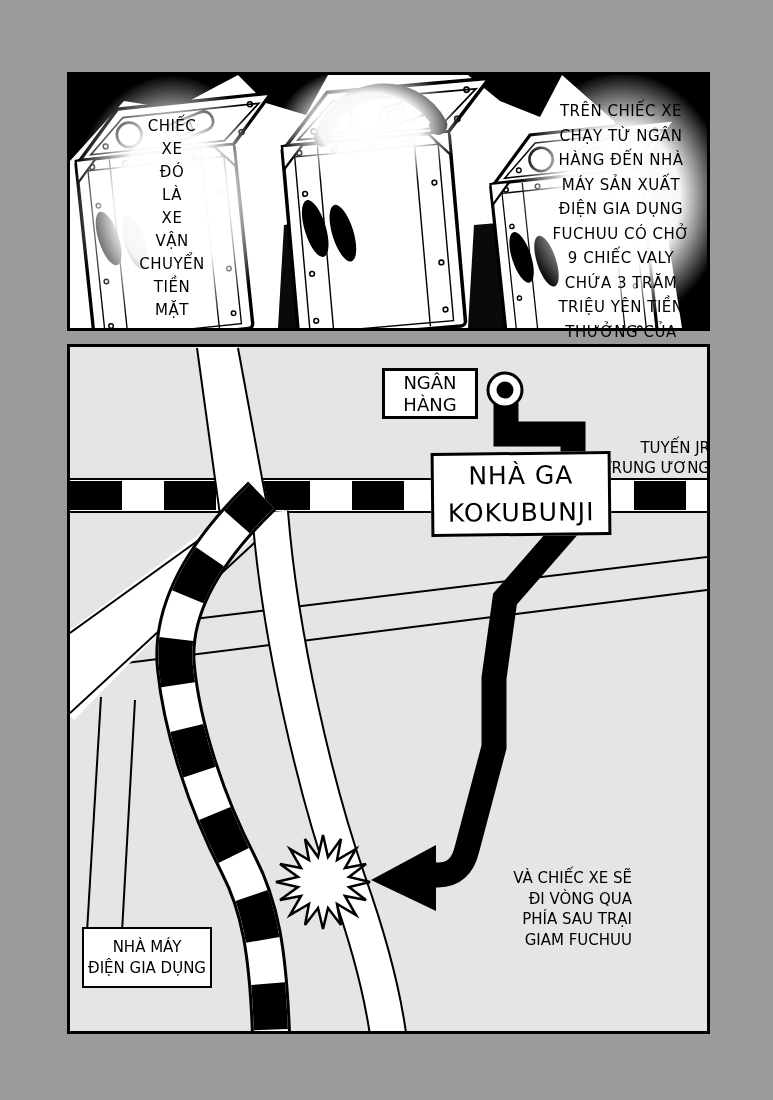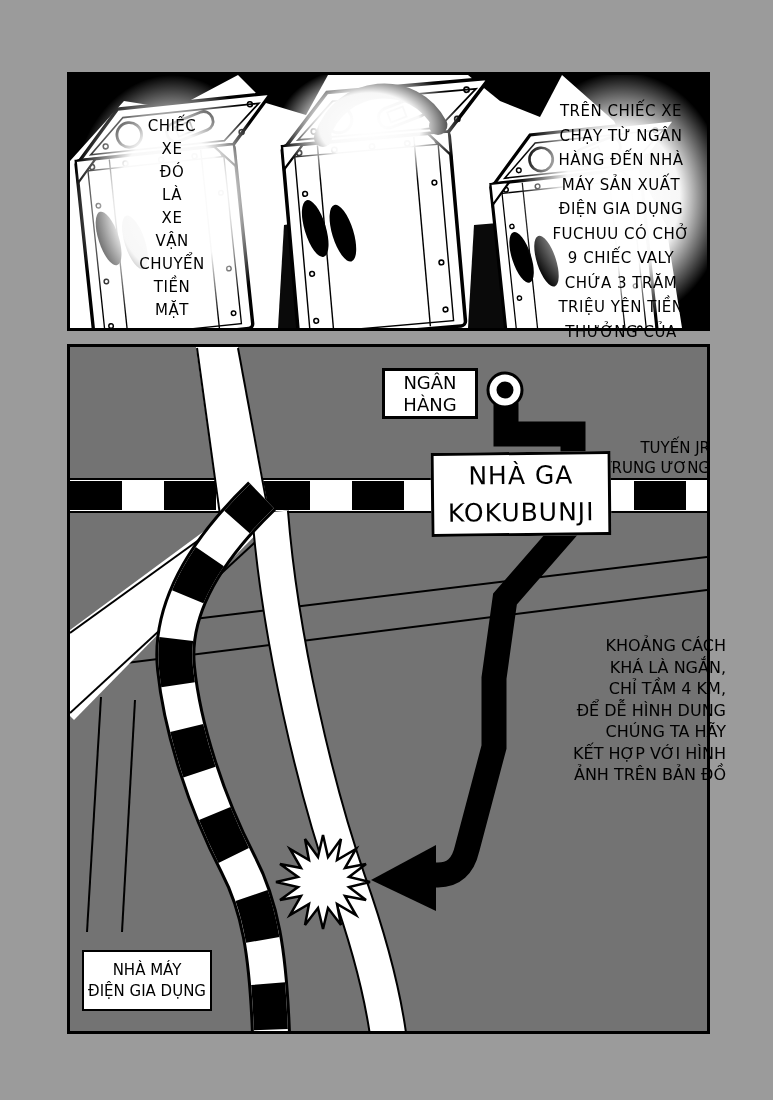--- a/index.html
+++ b/index.html
@@ -1,40 +1,40 @@
 <!DOCTYPE html>
 <html><head>
 <meta charset="utf-8">
 <style>
   html,body{margin:0;padding:0;background:#6f6f6f;}
   .page{
     position:relative;width:773px;height:1100px;background:#9b9b9b;
     font-family:"DejaVu Sans",sans-serif;color:#000;overflow:hidden;margin:0 auto;
   }
-  .panel{position:absolute;background:#737373;border:3px solid #000;box-sizing:border-box;}
+  .panel{position:absolute;background:#e5e5e5;border:3px solid #000;box-sizing:border-box;}
   .panel-top{left:67px;top:72px;width:643px;height:259px;}
   .panel-map{left:67px;top:344px;width:643px;height:690px;}
   .panel svg{position:absolute;left:0;top:0;}
   .caption{
     position:absolute;white-space:pre-line;text-align:center;
     font-weight:500;letter-spacing:.5px;color:#000;
   }
   .caption-left{left:32px;top:40px;width:140px;font-size:15px;line-height:23px;}
   .caption-right{left:470px;top:24px;width:162px;font-size:15px;line-height:24.5px;}
   .map-label{
     position:absolute;white-space:pre-line;text-align:right;font-weight:500;
   }
   .map-box{
     position:absolute;background:#fff;border:3px solid #000;box-sizing:border-box;
     display:flex;align-items:center;justify-content:center;
     white-space:pre-line;text-align:center;font-weight:500;
   }
   .bank-box{left:312px;top:21px;width:96px;height:51px;font-size:18px;line-height:22px;}
   .station-box{left:361px;top:105px;width:180px;height:84px;font-size:25px;line-height:37px;letter-spacing:1px;transform:rotate(-.6deg);}
-  .factory-box{left:12px;top:580px;width:130px;height:61px;font-size:15px;line-height:21px;border-width:2.5px;margin-top:23px;}
+  .factory-box{left:12px;top:580px;width:130px;height:61px;font-size:15px;line-height:21px;border-width:2.5px;}
   .destination-box{left:181px;top:577px;width:208px;height:78px;font-size:18px;line-height:27px;}
   .rail-label{left:520px;top:92px;width:120px;font-size:15px;line-height:19.5px;}
   .distance-note{left:436px;top:288px;width:220px;font-size:16px;line-height:21.5px;}
   .route-note{left:396px;top:521px;width:166px;font-size:15px;line-height:20.5px;}
 </style>
 </head>
 <body>
 
 <div class="page">
 
@@ -162,26 +162,23 @@
     <div class="map-box bank-box">
       <span>NGÂN
 HÀNG</span>
     </div>
     <div class="map-label rail-label">TUYẾN JR
 TRUNG ƯƠNG</div>
     <div class="map-box station-box">
       <span>NHÀ GA
 KOKUBUNJI</span>
     </div>
-    <div class="map-label distance-note">KHOẢNG CÁCH
-KHÁ LÀ NGẮN,
-CHỈ TẦM 4 KM,
-ĐỂ DỄ HÌNH DUNG
-CHÚNG TA HÃY
-KẾT HỢP VỚI HÌNH
-ẢNH TRÊN BẢN ĐỒ</div>
+    <div class="map-label route-note">VÀ CHIẾC XE SẼ
+ĐI VÒNG QUA
+PHÍA SAU TRẠI
+GIAM FUCHUU</div>
     <div class="map-box factory-box">
       <span>NHÀ MÁY
 ĐIỆN GIA DỤNG</span>
     </div>
   </div>
 
 </div>
 
 </body></html>

